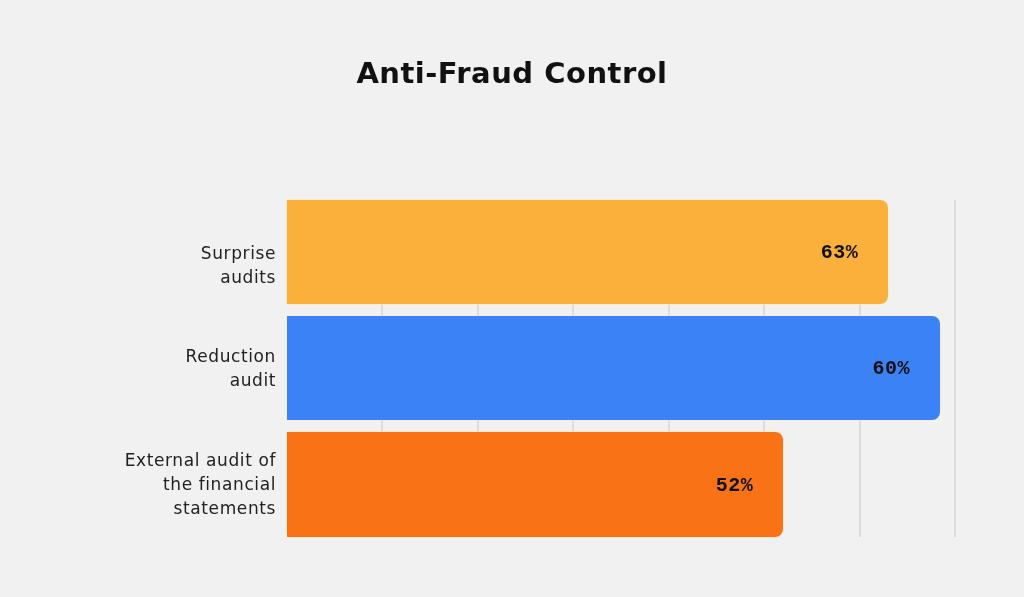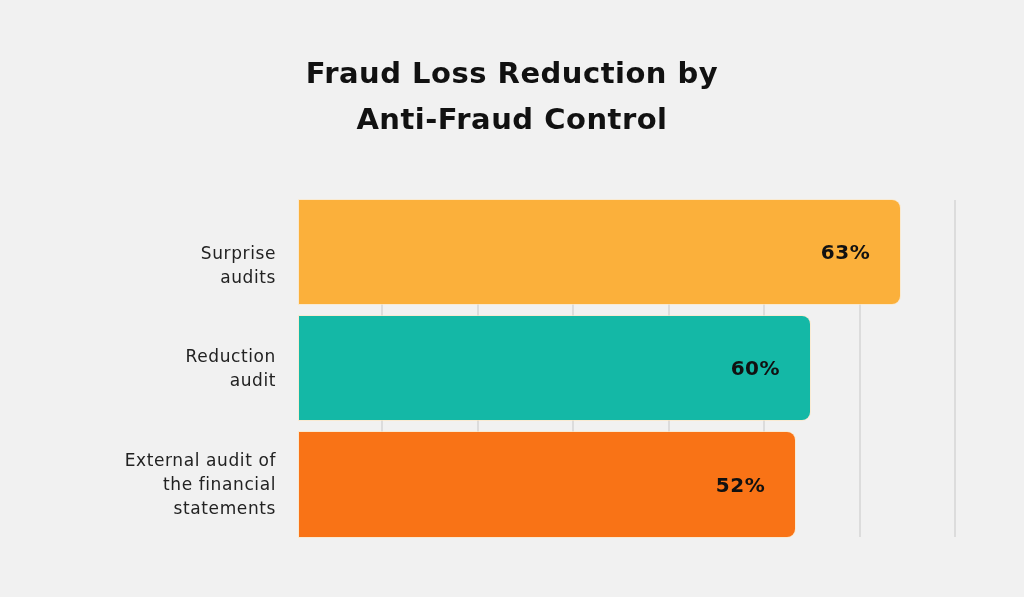--- a/index.html
+++ b/index.html
@@ -12,54 +12,54 @@
       position: absolute; left: 0; width: 1024px; top: 50px;
       text-align: center; font-weight: bold; font-size: 29px;
       line-height: 46px; letter-spacing: 0.5px; color: #111;
     }
     .title span { display: block; }
     .plot { position: absolute; left: 287px; top: 200px; width: 668px; height: 337px; }
     .grid {
       position: absolute; top: 0; bottom: 0; width: 2px; background: #dcdcdc;
     }
     .bar {
-      position: absolute; left: 12px; height: 104px; background: #fbb03b;
+      position: absolute; left: 0; height: 104px; background: #fbb03b;
       border-radius: 0 8px 8px 0;
       box-shadow: 0 0 0 1px rgba(255,230,190,0.6);
+      font-family: Liberation Mono, monospace;
     }
     .bar-label {
       position: absolute; right: 30px; top: 50%; transform: translateY(-50%);
       font-weight: bold; font-size: 20px; color: #111; letter-spacing: 0.5px;
     }
     .cat {
       position: absolute; width: 190px; left: 86px; text-align: right;
       font-size: 17px; line-height: 24px; color: #222; letter-spacing: 0.6px;
     }
   </style>
 </head>
 <body style="background: rgb(241, 241, 241);">
 
 <div class="title">
-  <span>Fraud Loss Reduction by</span>
   <span>Anti-Fraud Control</span>
 </div>
 
 <div class="plot">
   <div class="grid" style="left:94px"></div>
   <div class="grid" style="left:190px"></div>
   <div class="grid" style="left:285px"></div>
   <div class="grid" style="left:381px"></div>
   <div class="grid" style="left:476px"></div>
   <div class="grid" style="left:572px"></div>
   <div class="grid" style="left:667px"></div>
 
   <div class="bar" style="top: 0px; width: 601.2px; background: rgb(251, 176, 59);">
     <span class="bar-label">63%</span>
   </div>
-  <div class="bar" style="top: 116px; width: 511px; background: #14b8a6;">
+  <div class="bar" style="top: 116px; width: 653px; background: #3b82f6;">
     <span class="bar-label">60%</span>
   </div>
   <div class="bar" style="top: 232px; width: 496.229px; height: 105px; background: #f97316;">
     <span class="bar-label">52%</span>
   </div>
 </div>
 
 <div class="cat" style="top:241px">
   <div>Surprise</div>
   <div>audits</div>

